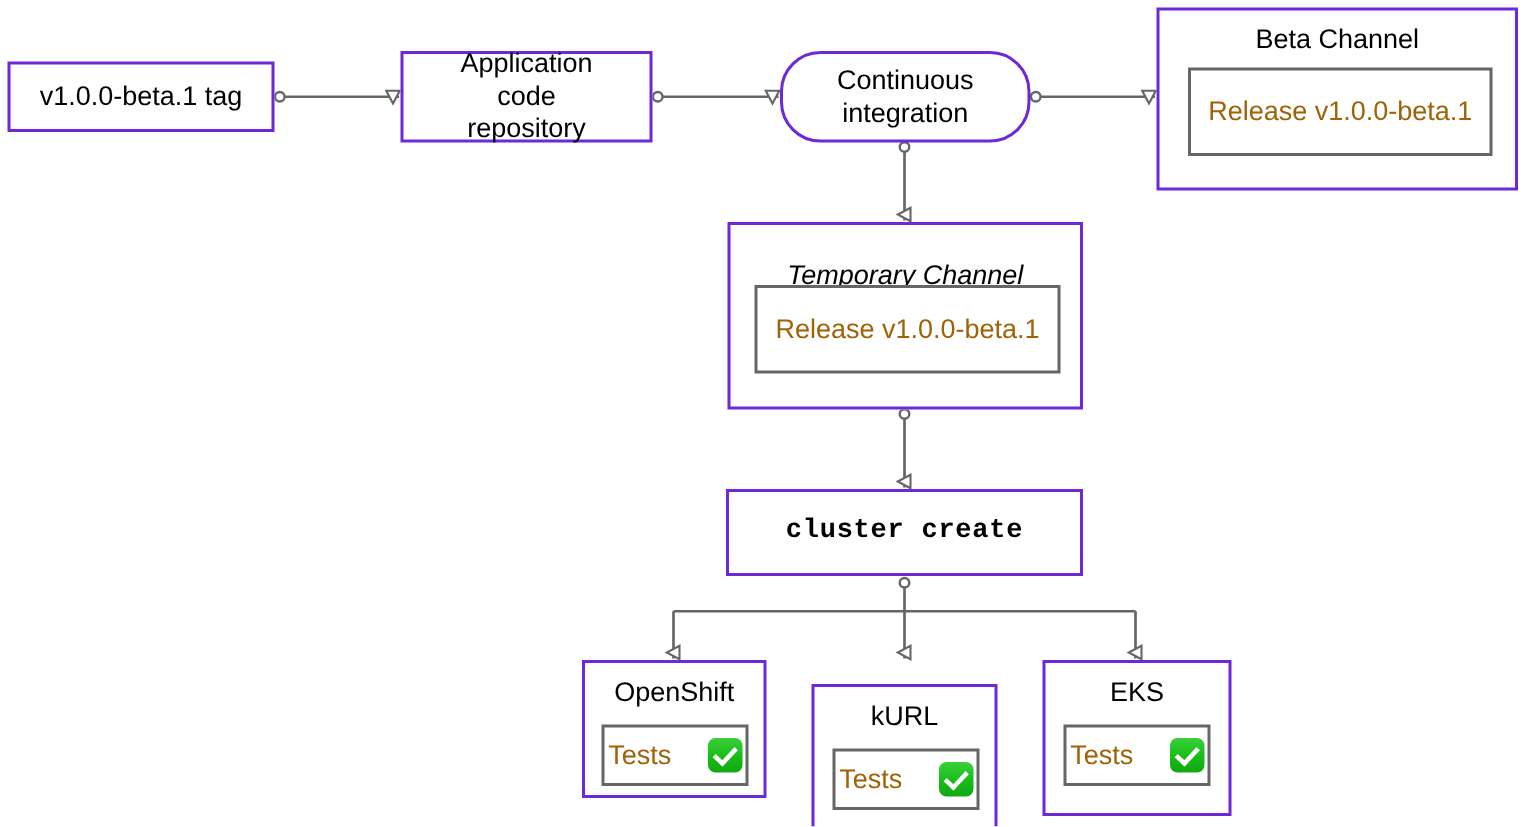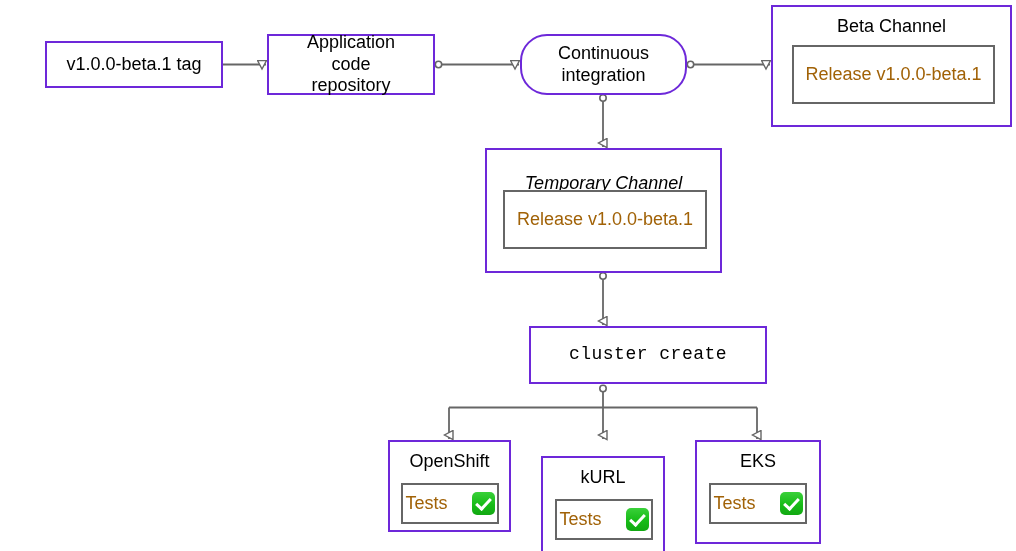--- a/index.html
+++ b/index.html
@@ -57,24 +57,23 @@
     border: 2px solid #666666;
     background: #ffffff;
     display: flex;
     align-items: center;
     justify-content: center;
     font-size: 18px;
     color: #a16207;
   }
   .mono-node {
     font-family: "Liberation Mono", "DejaVu Sans Mono", monospace;
-    font-weight: normal;
+    font-weight: bold;
     font-size: 18px;
     letter-spacing: 0.5px;
-    margin-left: 45px;
   }
   .test-inner {
     gap: 24px;
   }
   .check-badge {
     display: inline-block;
     width: 23px;
     height: 23px;
     border-radius: 5px;
     background: linear-gradient(180deg, #3ad03a 0%, #17bc17 55%, #12a812 100%);
@@ -133,21 +132,21 @@
     <g>
       <circle cx="603" cy="388.5" r="3.2" fill="#ffffff" stroke="#666666" stroke-width="1.6"></circle>
       <path d="M603,392 L603,407.5" stroke="#666666" stroke-width="1.8" fill="none"></path>
       <path d="M449,407.5 L757,407.5" stroke="#666666" stroke-width="1.8" fill="none"></path>
       <line x1="449" y1="407.5" x2="449" y2="439" stroke="#666666" stroke-width="1.8" marker-end="url(#arrowOpen)"></line>
       <line x1="603" y1="407.5" x2="603" y2="439" stroke="#666666" stroke-width="1.8" marker-end="url(#arrowOpen)"></line>
       <line x1="757" y1="407.5" x2="757" y2="439" stroke="#666666" stroke-width="1.8" marker-end="url(#arrowOpen)"></line>
     </g>
   </svg>
 
-  <div class="node" style="left:5px; top:41px; width:178px; height:47px;margin-left:40px;">
+  <div class="node" style="left:5px; top:41px; width:178px; height:47px;">
     <span>v1.0.0-beta.1 tag</span>
   </div>
 
   <div class="node" style="left:267px; top:34px; width:168px; height:61px; padding:0 32px;">
     <span>Application code repository</span>
   </div>
 
   <div class="node" style="left:520px; top:34px; width:167px; height:61px; padding:0 8px;border-radius:27px;">
     <span>Continuous integration</span>
   </div>

